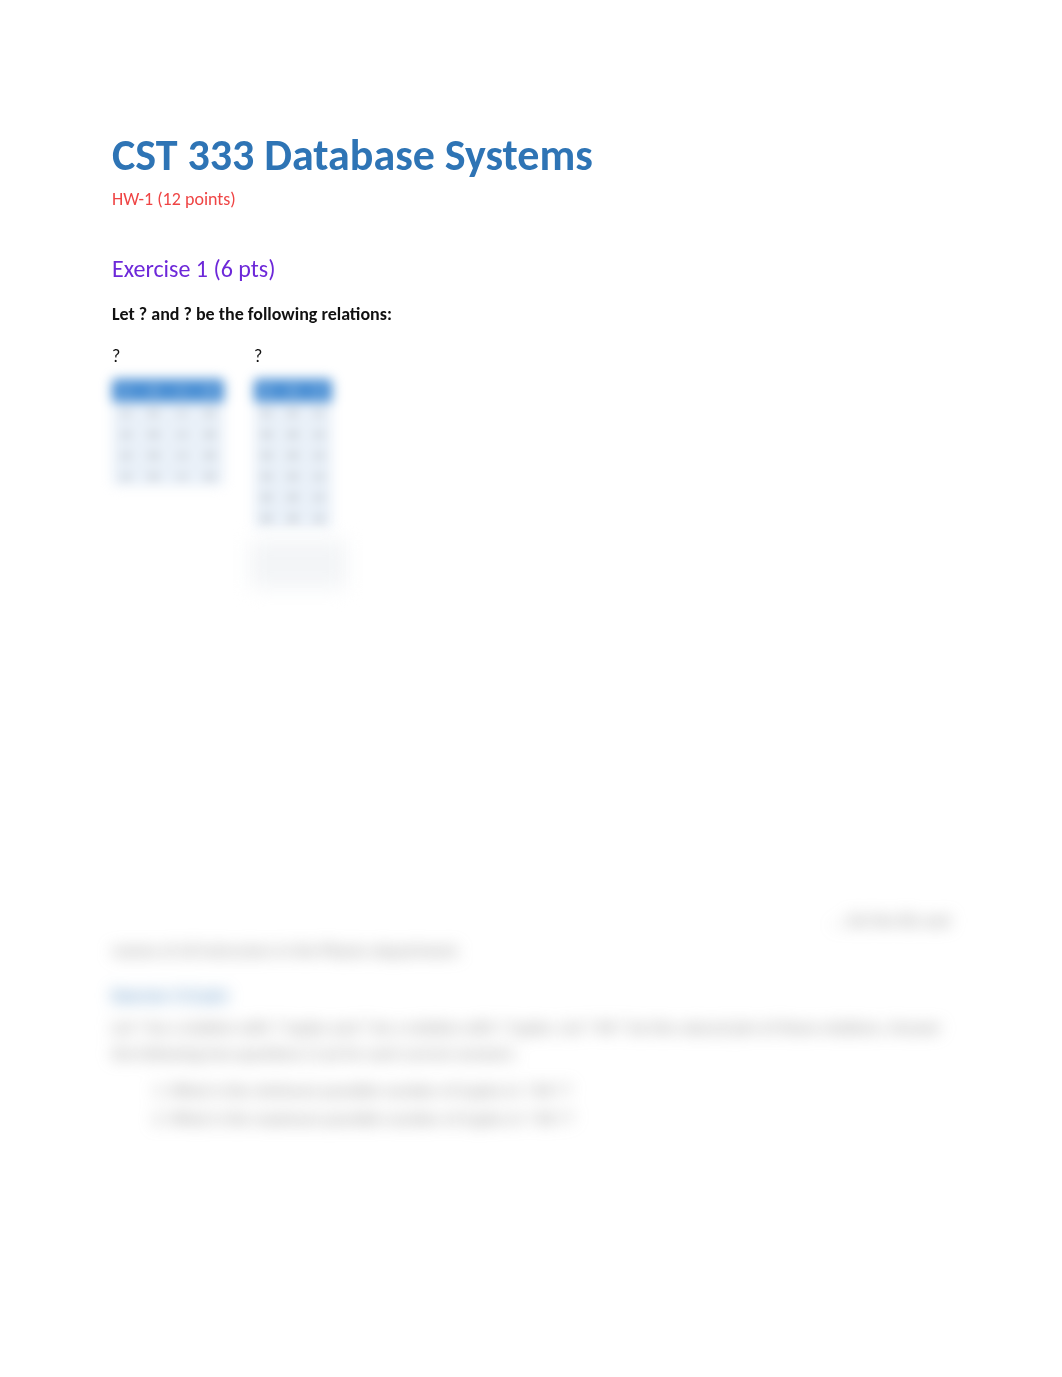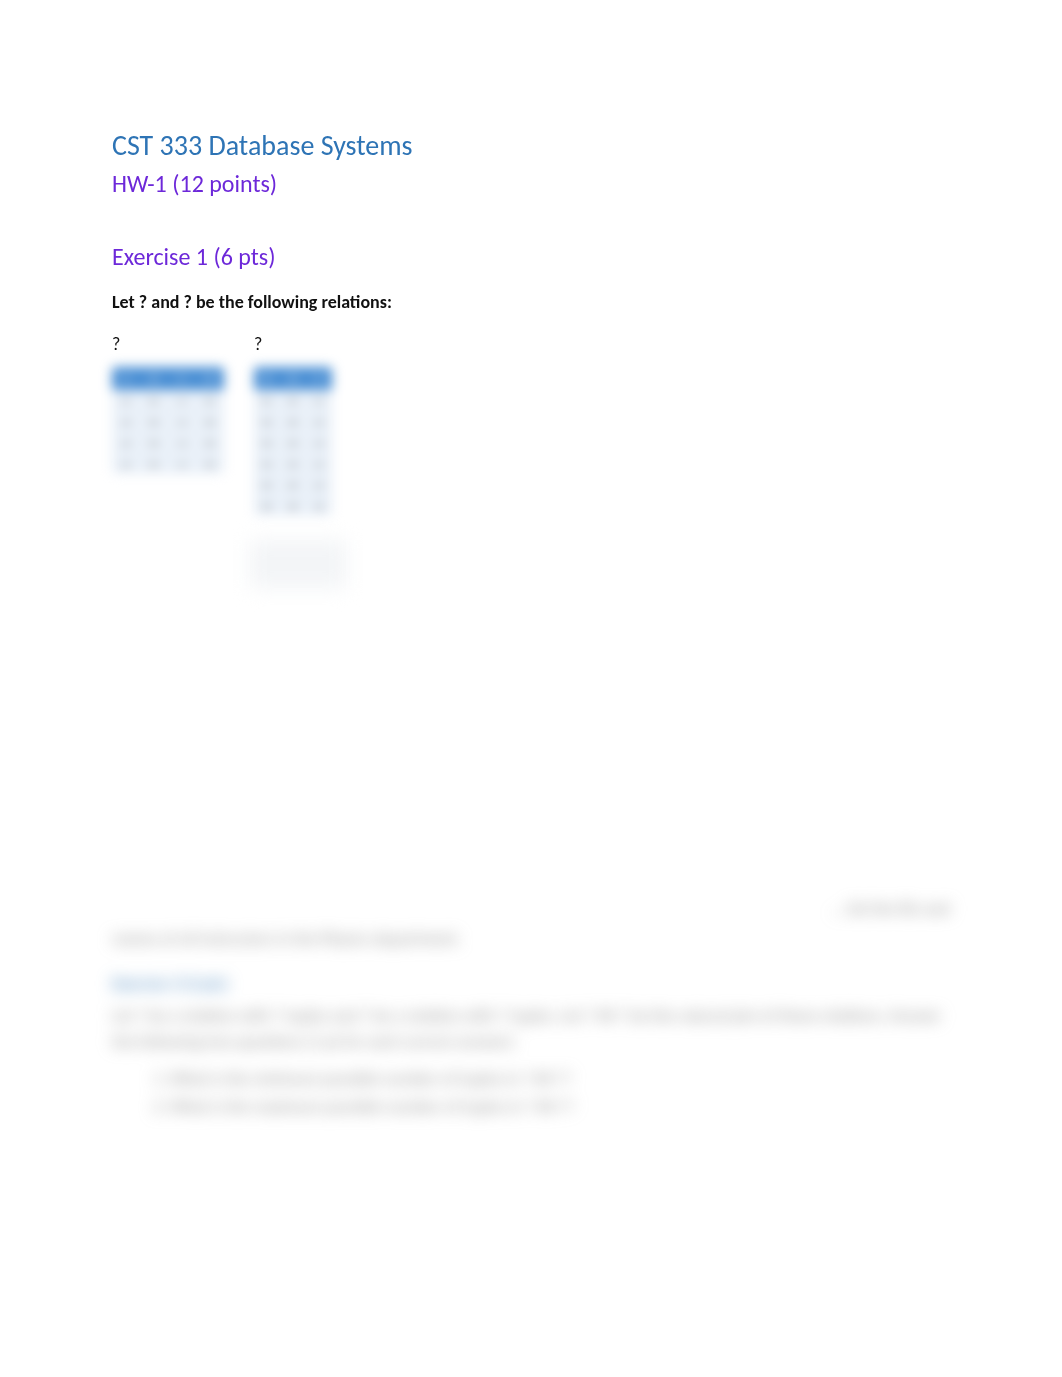--- a/index.html
+++ b/index.html
@@ -13,27 +13,27 @@
       width: 1062px;
       height: 1377px;
       position: relative;
       color: #333;
     }
     .page {
       padding: 128px 112px 60px 112px;
     }
     .title {
       color: #2E74B5;
-      font-size: 28px;
-      font-weight: 400;
+      font-size: 44px;
+      font-weight: 700;
       margin-bottom: 6px;
     }
     .subtitle {
-      color: #6d28d9;
-      font-size: 24px;
+      color: #ef4444;
+      font-size: 18px;
       font-weight: 400;
       margin-bottom: 44px;
     }
     .exercise-heading {
       color: #6d28d9;
       font-size: 24px;
       font-weight: 400;
       margin-bottom: 20px;
     }
     .body-text {

